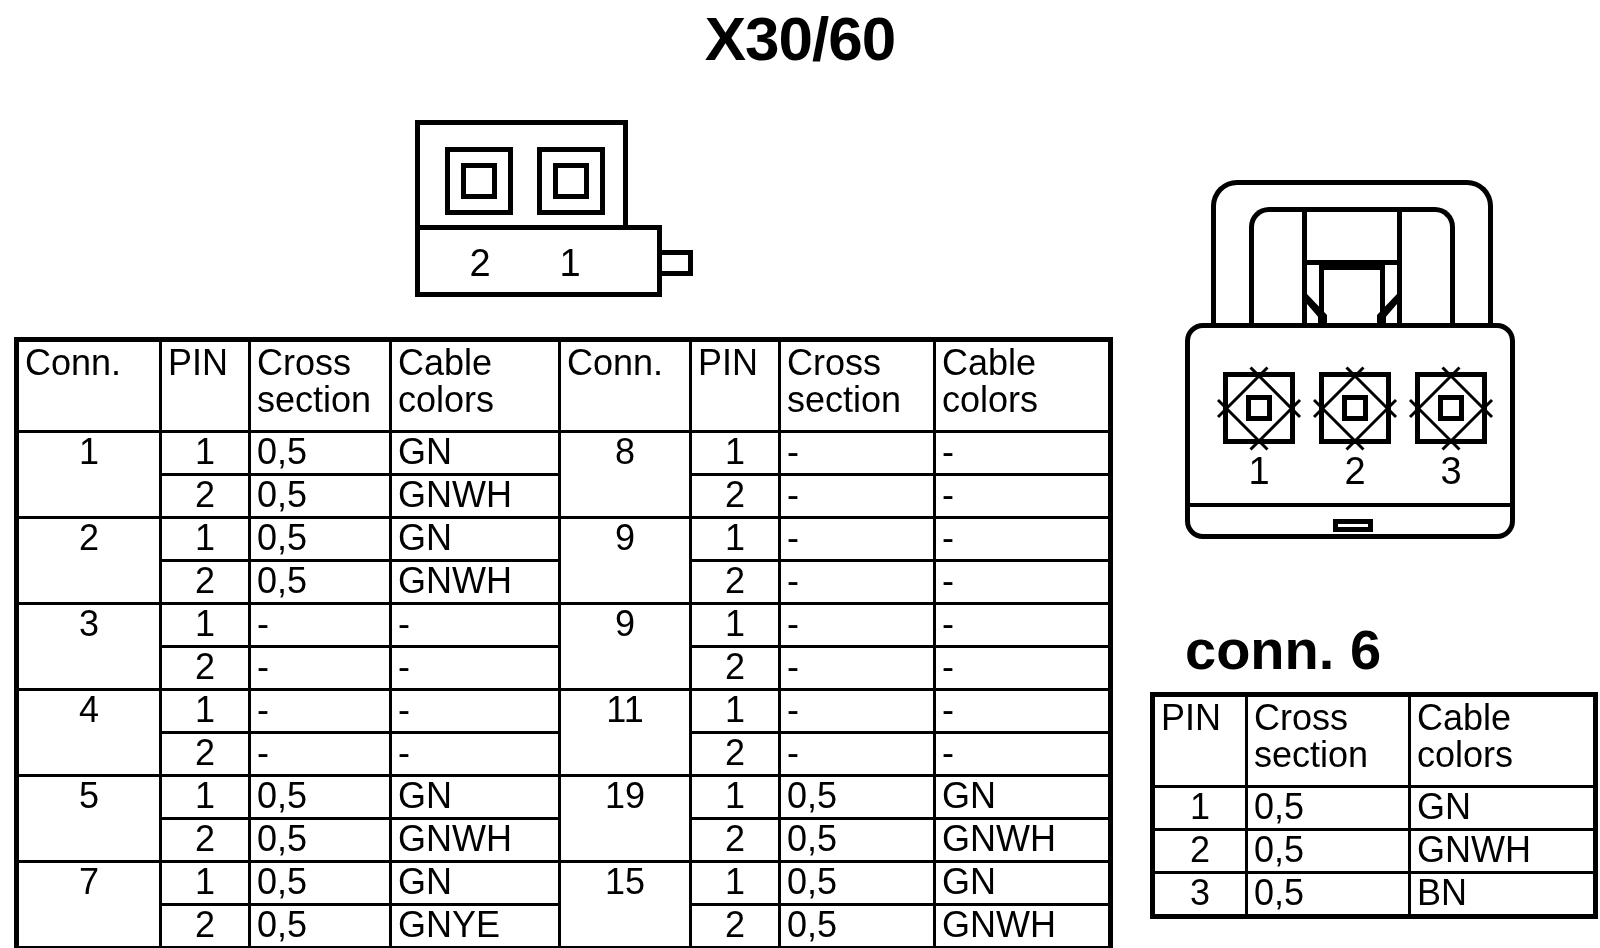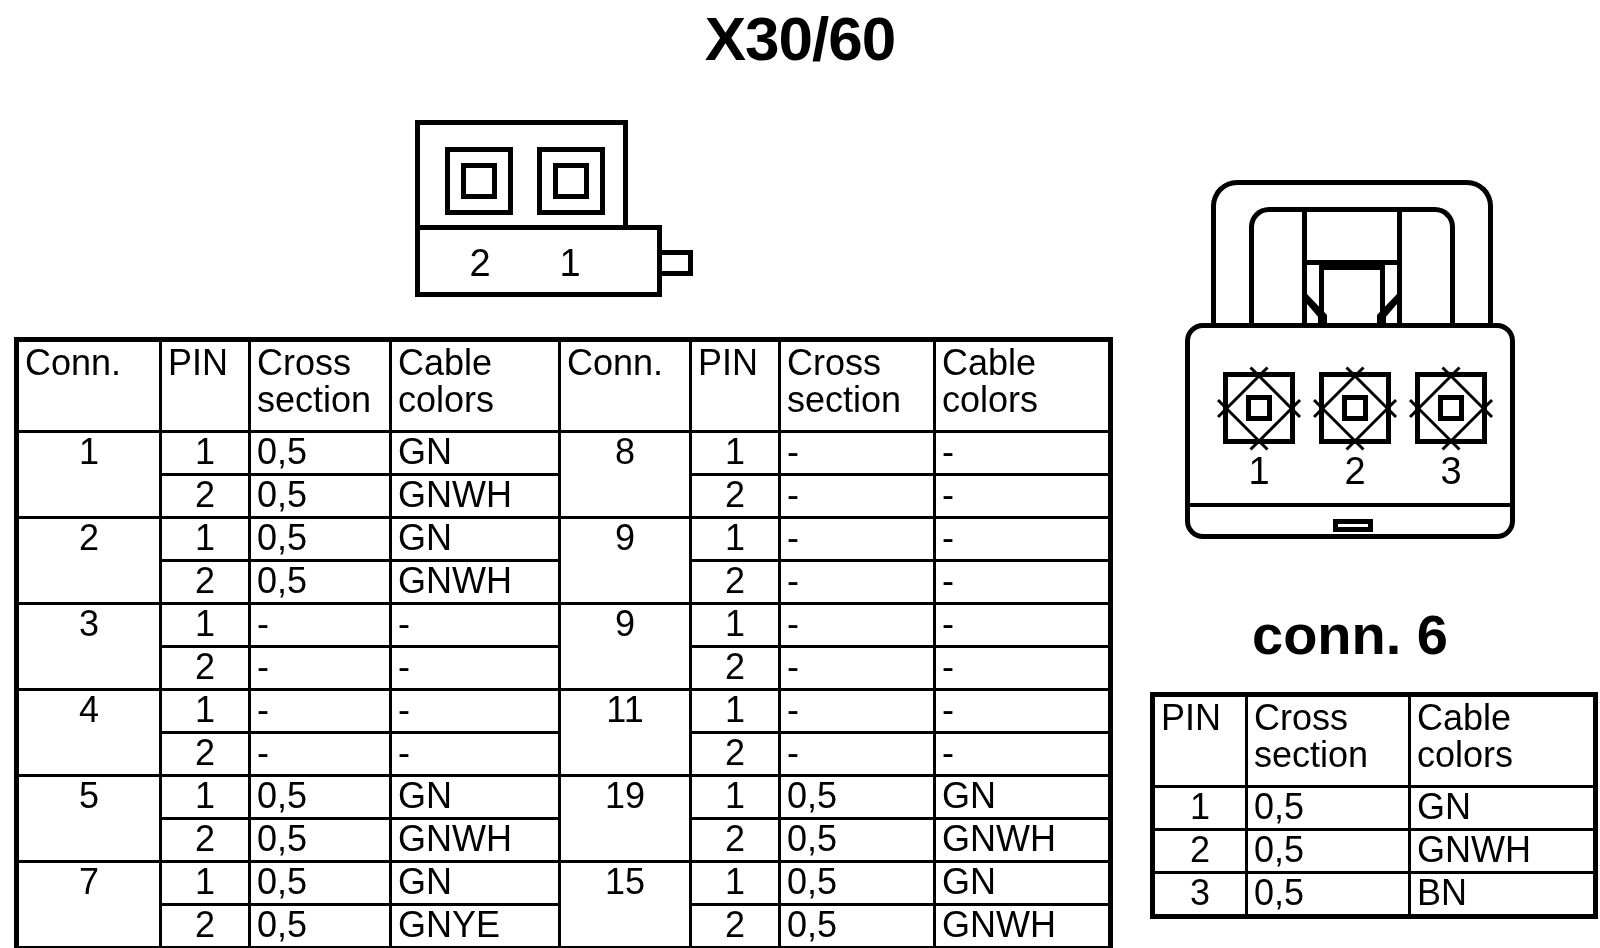--- a/index.html
+++ b/index.html
@@ -268,23 +268,22 @@
     height: 13px;
     border: 5px solid #000;
     box-sizing: border-box;
     background: #fff;
   }
 
   
   #conn6-heading {
     position: absolute;
     left: 1185px;
-    top: 607px;
+    top: 622px;
     width: 330px;
-    text-align: center;
     font-size: 56px;
     font-weight: bold;
     line-height: 1;
   }
 
   
   table.grid {
     border-collapse: collapse;
     background: #fff;
   }

